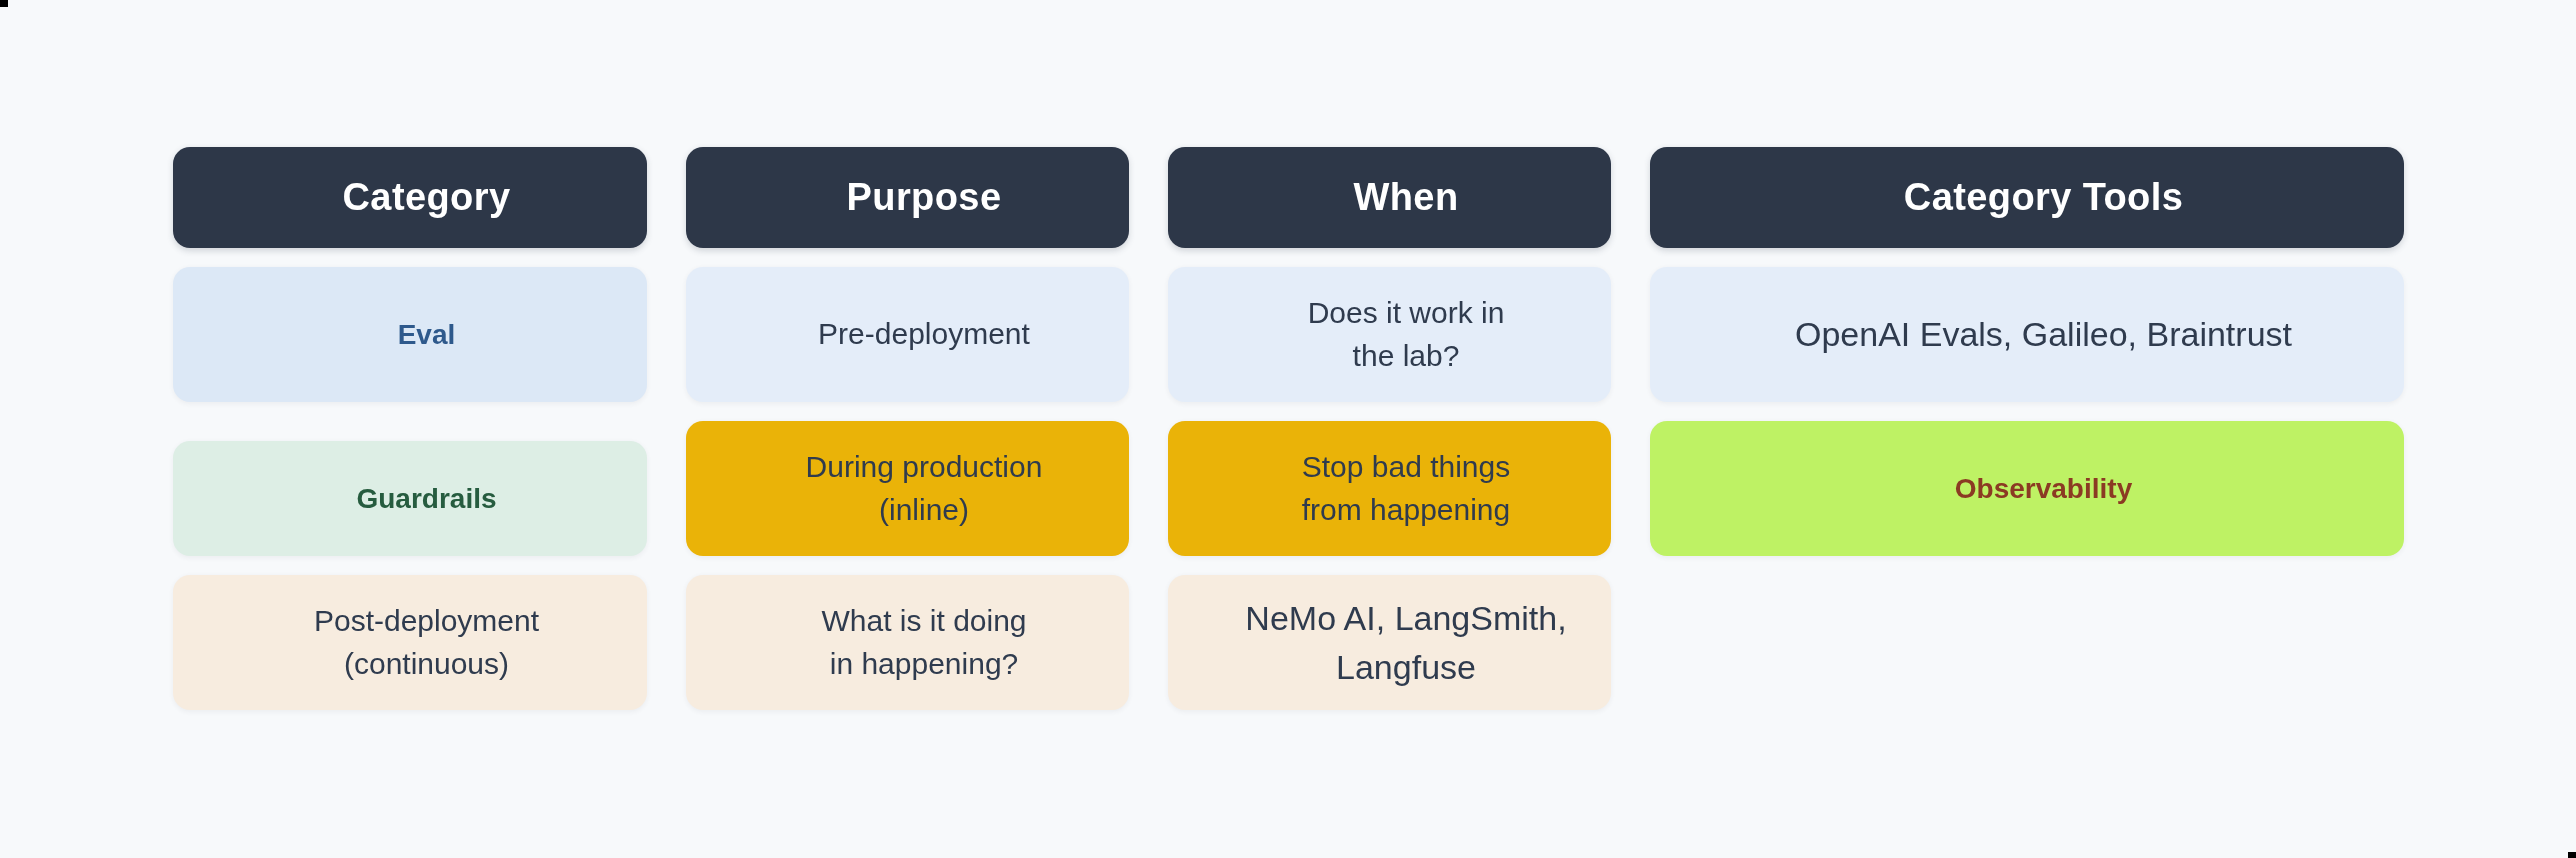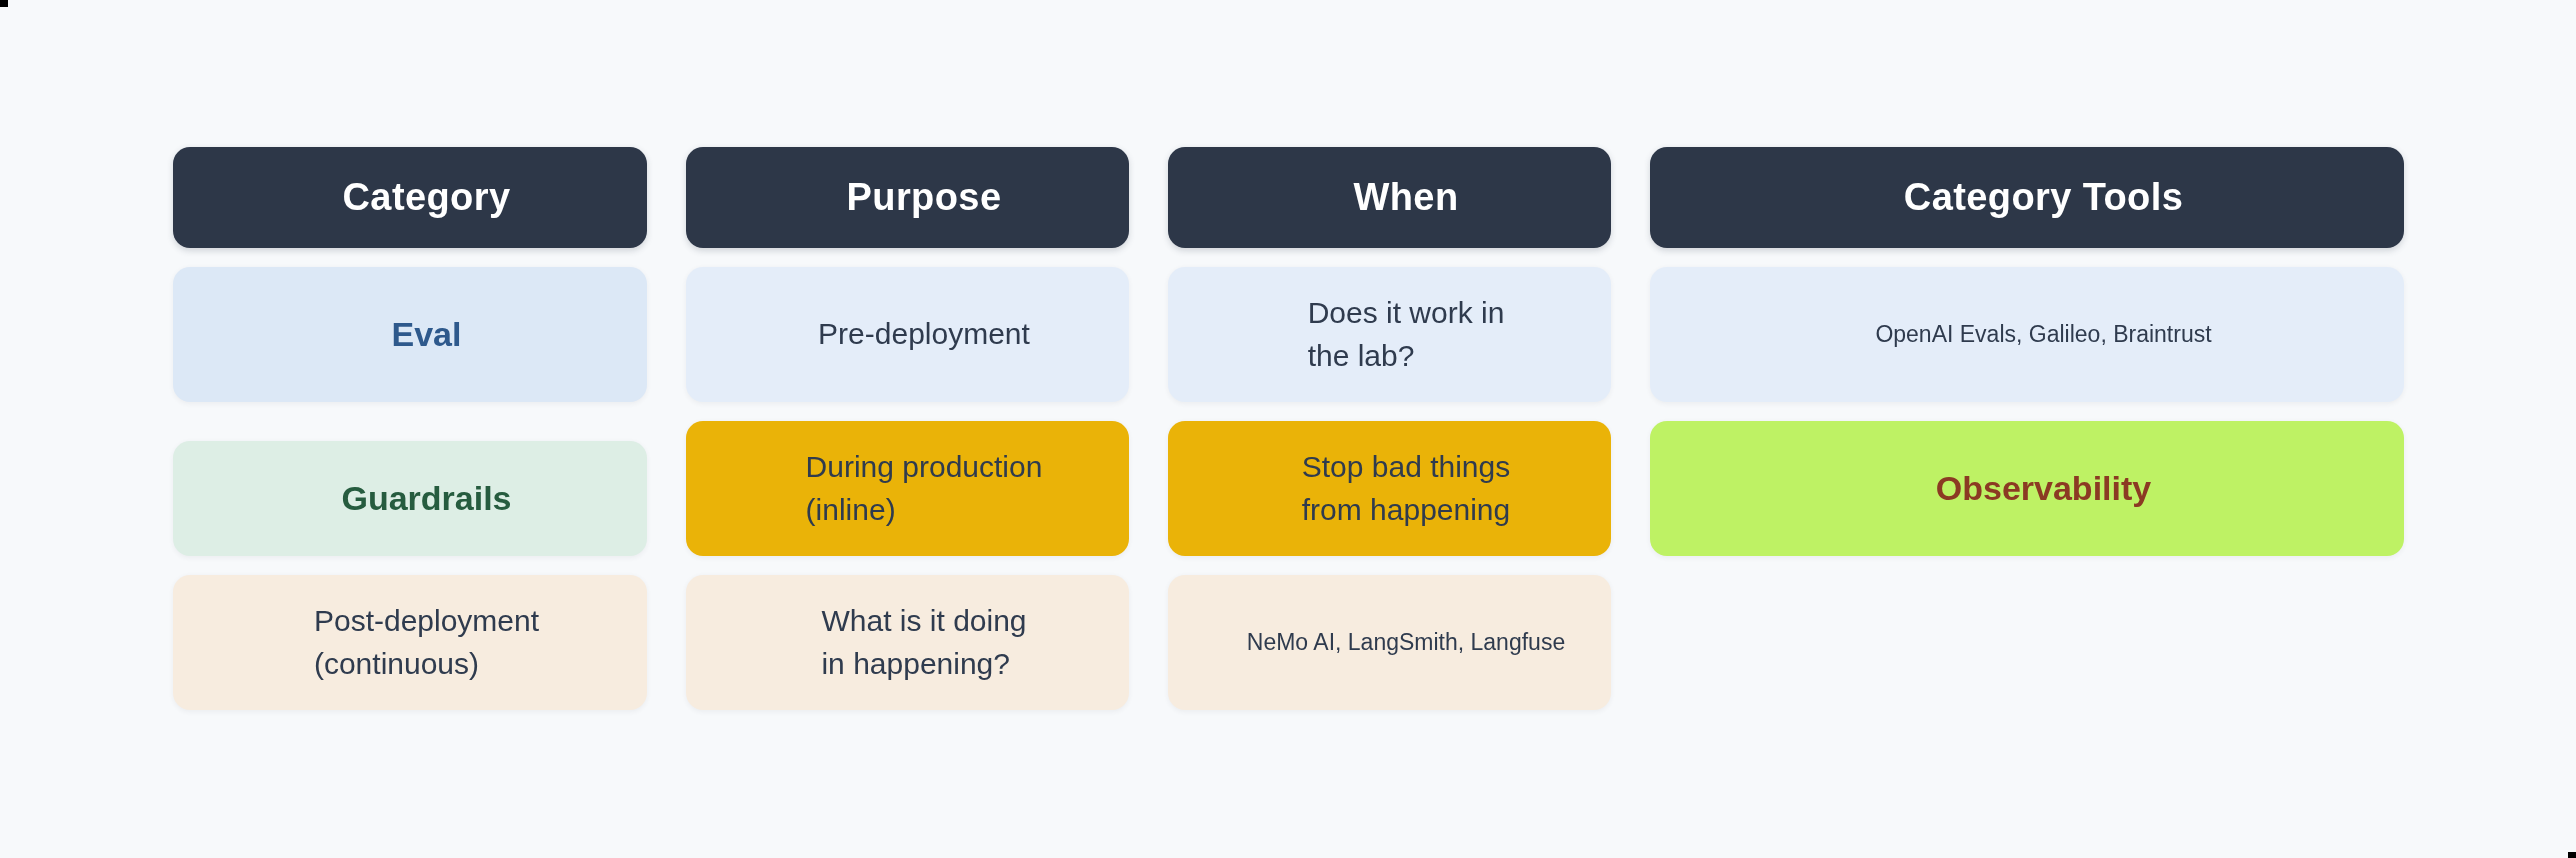--- a/index.html
+++ b/index.html
@@ -31,44 +31,44 @@
     grid-template-columns: 474px 443px 443px 754px;
     grid-template-rows: 101px 135px 135px 135px;
     column-gap: 39px;
     row-gap: 19px;
   }
   .cell {
     border-radius: 17px;
     display: flex;
     align-items: center;
     justify-content: center;
-    text-align: left;
+    text-align: center;
     white-space: pre-line;
     box-shadow: 0 1.7px 5.2px rgba(45,55,72,0.06);
     padding-left: 33px;
   }
   .hd {
     background: #2d3748;
     color: #ffffff;
     font-size: 38px;
     font-weight: 700;
     letter-spacing: 0.4px;
     box-shadow: 0 2.6px 6.9px rgba(45,55,72,0.18);
   }
   .body-text {
     color: #2f3b4e;
     font-size: 30px;
     line-height: 1.42;
   }
   .cat {
-    font-size: 34px;
+    font-size: 28px;
     font-weight: 700;
   }
   .tools {
-    font-size: 23px;
+    font-size: 34px;
   }
   
   .blue-strong { background: #dce8f6; color: #2e598c; }
   .blue        { background: #e4edf9; }
   
   .green-strong { background: #ddeee5; color: #265c3f; margin-top: 20px; }
   .green        { background: #eab308; }
   
   .tan-strong { background: #bef264; color: #8b3a23; }
   .tan        { background: #f7ecdf; }

